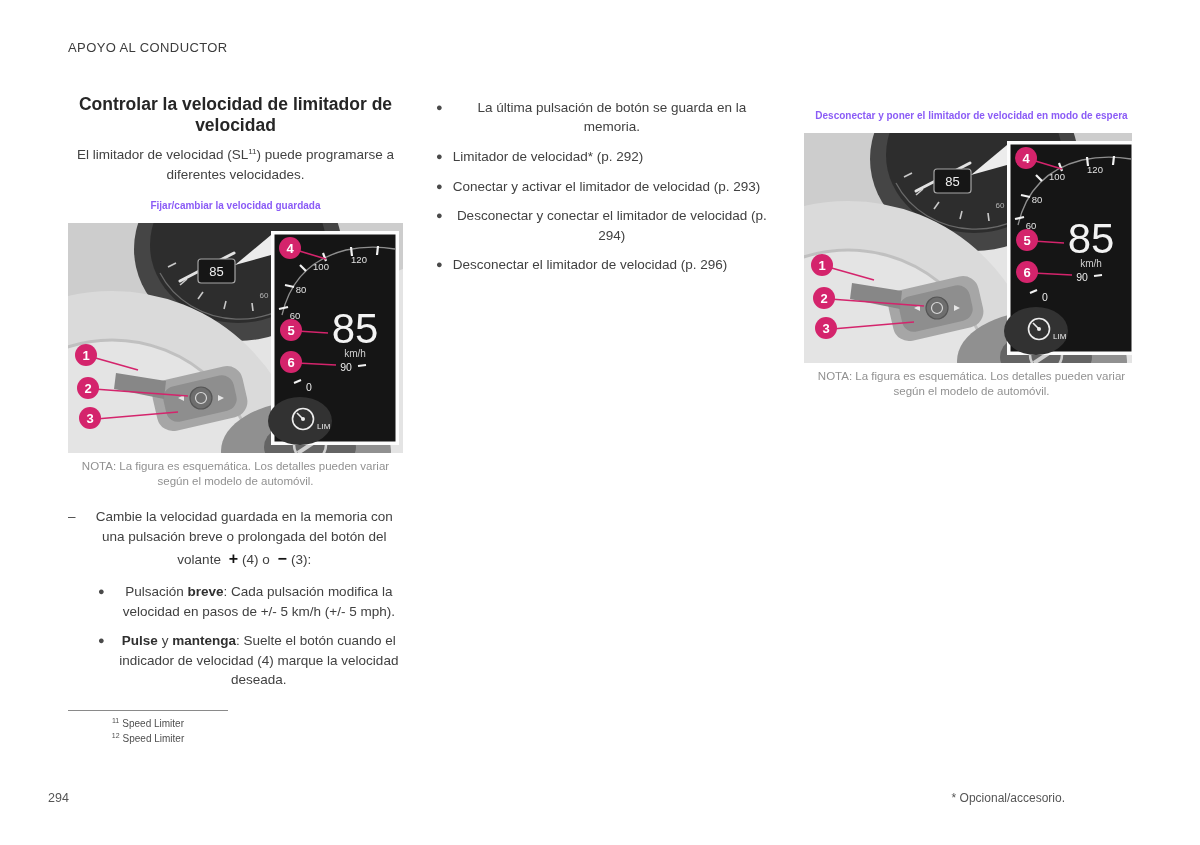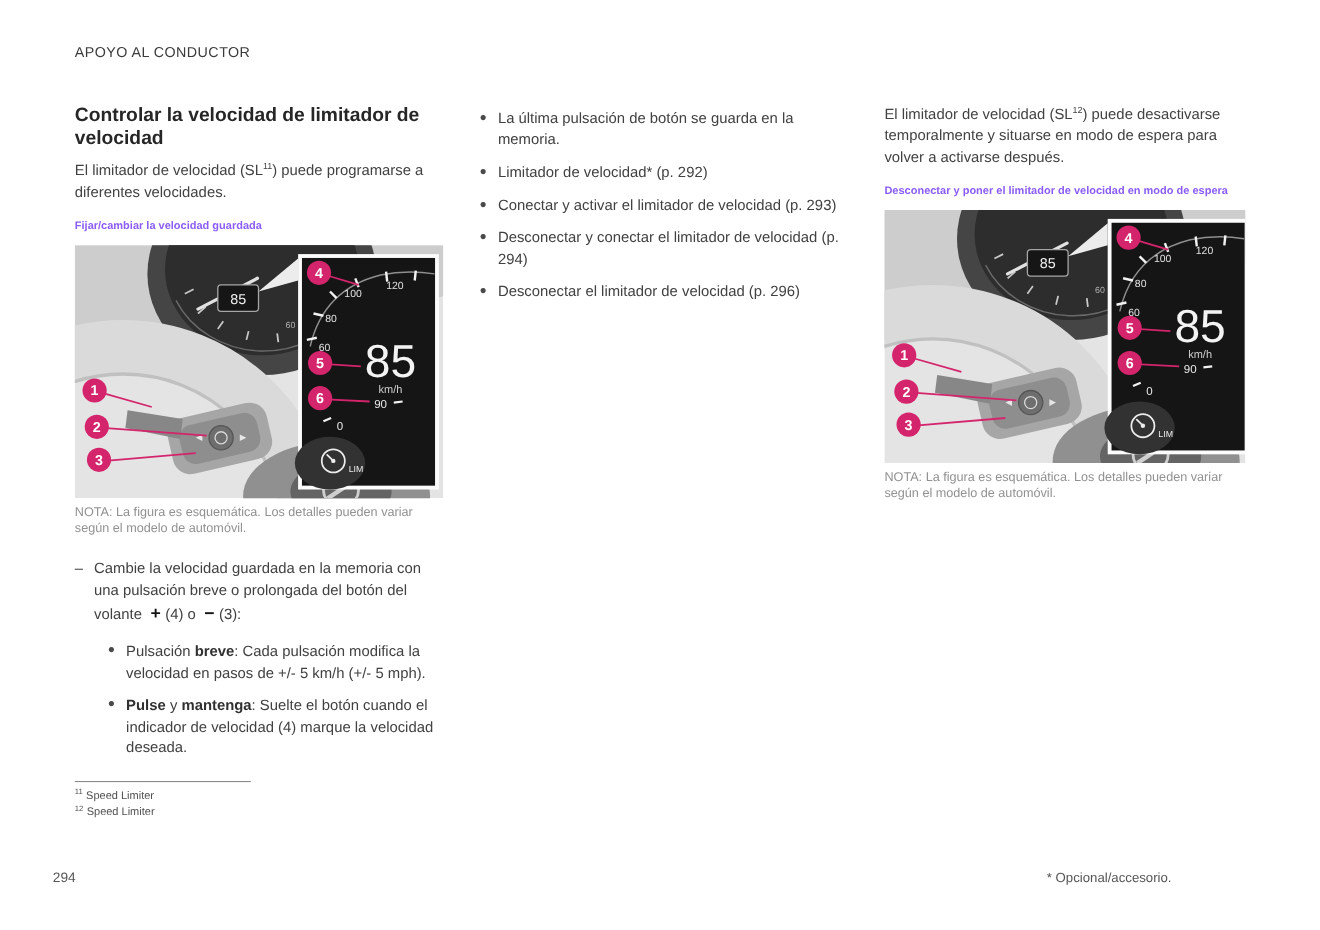--- a/index.html
+++ b/index.html
@@ -1,19 +1,19 @@
 <!DOCTYPE html>
 <html><head>
 <meta charset="utf-8">
 <style>
   * { margin:0; padding:0; box-sizing:border-box; }
   html,body { background:#ffffff; }
   .page {
     position:relative; width:1132px; height:845px; background:#ffffff;
-    font-family:"Liberation Sans", sans-serif; color:#414141; overflow:hidden;
+    font-family:"Liberation Sans", sans-serif; color:#414141; overflow:hidden;text-align:center;
   }
   .page-header {
     position:absolute; top:40px; left:68px;
     font-size:13px; letter-spacing:.4px; color:#3c3c3c;
   }
   .columns { position:absolute; top:94px; left:68px; display:flex; gap:33px; }
   .col { width:335px; }
   .col-title {
     font-size:17.5px; line-height:1.18; color:#262626; font-weight:bold;
     margin-bottom:10px;
@@ -198,21 +198,20 @@
           <p>Desconectar y conectar el limitador de velocidad (p. 294)</p>
         </li>
         <li>
           <span class="dot">●</span>
           <p>Desconectar el limitador de velocidad (p. 296)</p>
         </li>
       </ul>
     </div>
 
     <div class="col">
-      <p class="body-text"><span>El limitador de velocidad (SL</span><sup>12</sup><span>) puede desactivarse temporalmente y situarse en modo de espera para volver a activarse después.</span></p>
       <h2 class="col-subtitle">Desconectar y poner el limitador de velocidad en modo de espera</h2>
 
       <figure class="fig">
         <svg class="fig-svg" viewBox="0 0 335 230" width="335" height="230">
           <rect width="335" height="230" fill="#e4e4e4"></rect>
           <path d="M0,118 Q70,60 150,70 Q240,82 335,46 V0 H0 Z" fill="#cdcdcd"></path>
           <g>
             <ellipse cx="170" cy="26" rx="104" ry="92" fill="#454545"></ellipse>
             <ellipse cx="170" cy="22" rx="88" ry="78" fill="#2d2d2d"></ellipse>
             <path d="M92,50 A88,80 0 0 0 248,56" fill="none" stroke="#6a6a6a" stroke-width="1.3"></path>

